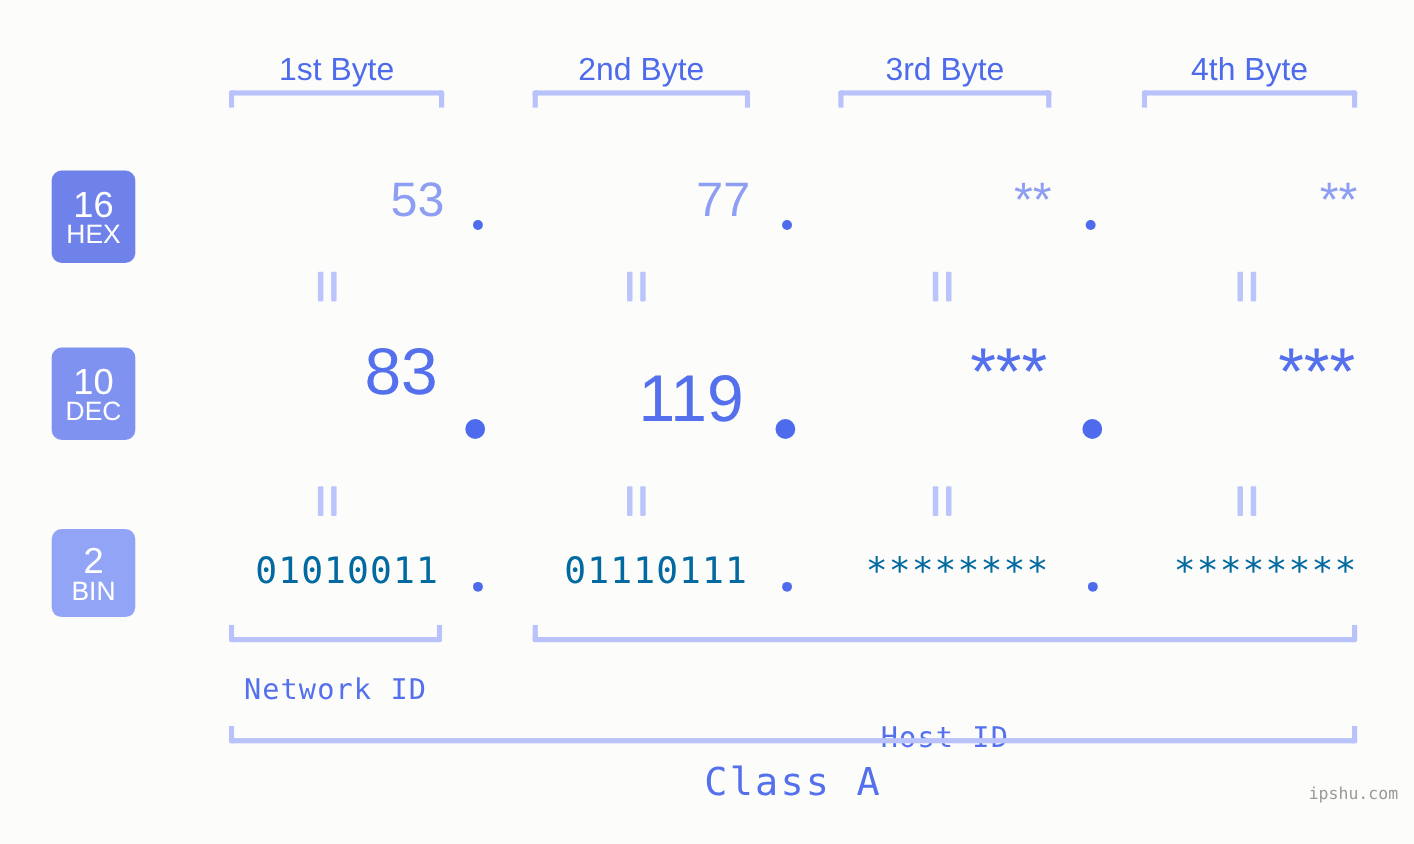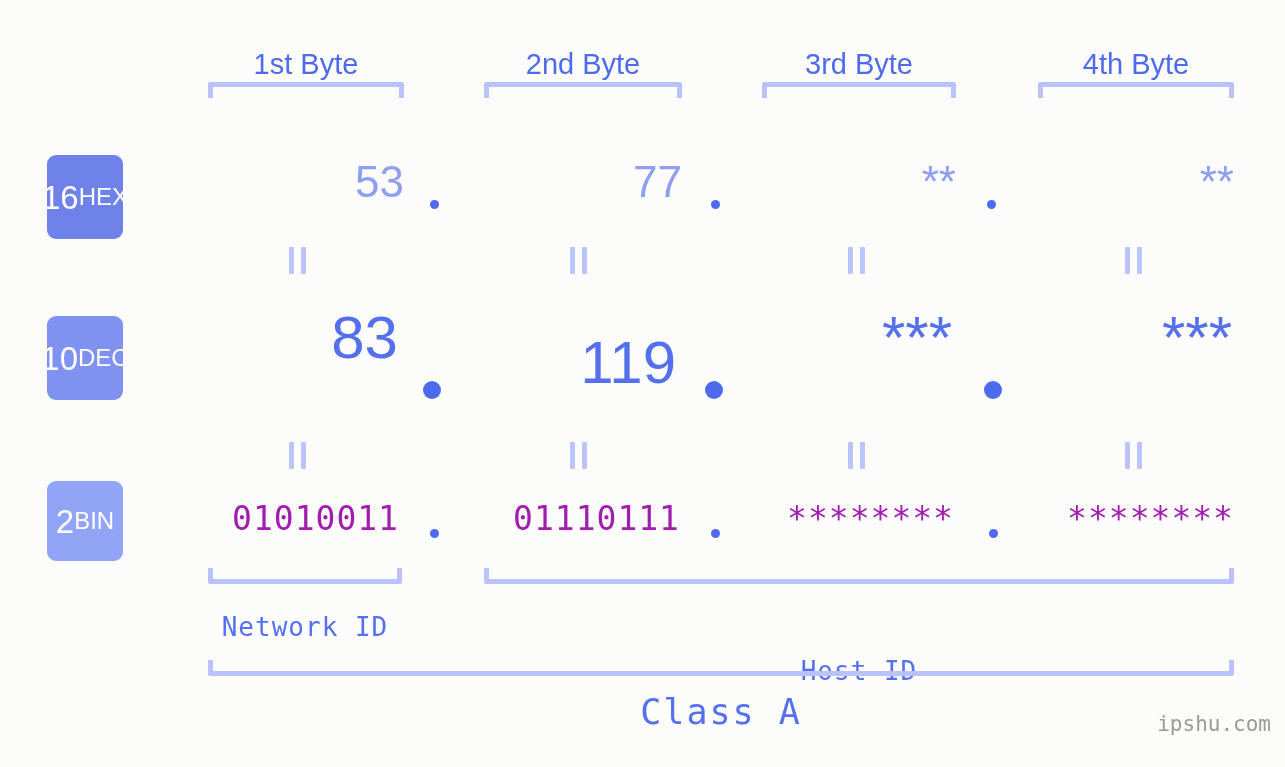--- a/index.html
+++ b/index.html
@@ -56,21 +56,21 @@
 
   
   .badge {
     position: absolute;
     left: 47px;
     width: 76px;
     border-radius: 9px;
     color: #ffffff;
     text-align: center;
     display: flex;
-    flex-direction: row;
+    flex-direction: column;
     align-items: center;
     justify-content: center;
     box-sizing: border-box;
   }
   .badge .num {
     font-size: 33px;
     line-height: 33px;
     font-weight: 400;
     font-family: "Liberation Sans", sans-serif;
   }
@@ -104,21 +104,21 @@
     line-height: 104px;
     font-size: 60px;
     color: #5570ec;
     font-family: "Liberation Sans", sans-serif;
   }
   .row-bin .cell {
     top: 493px;
     height: 52px;
     line-height: 52px;
     font-size: 33px;
-    color: #a21caf;
+    color: #0369a1;
     font-family: "DejaVu Sans Mono", monospace;
     letter-spacing: 1px;
   }
 
   
   .dot {
     position: absolute;
     border-radius: 50%;
     background: #4d6bec;
   }
@@ -156,21 +156,21 @@
     font-size: 35px;
     color: #5570ec;
     font-family: "DejaVu Sans Mono", monospace;
     white-space: nowrap;
     letter-spacing: 2px;
   }
   .watermark {
     position: absolute;
     right: 14px;
     top: 712px;
-    font-size: 21px;
+    font-size: 15px;
     color: #9a9a9a;
     font-family: "DejaVu Sans Mono", monospace;
   }
 </style>
 </head>
 <body>
 
 <div id="stage">
 
   <div class="byte-label" style="left:208px; width:196px;">1st Byte</div>

